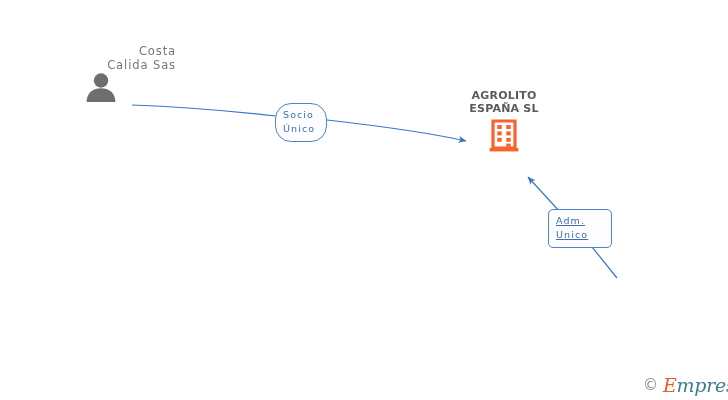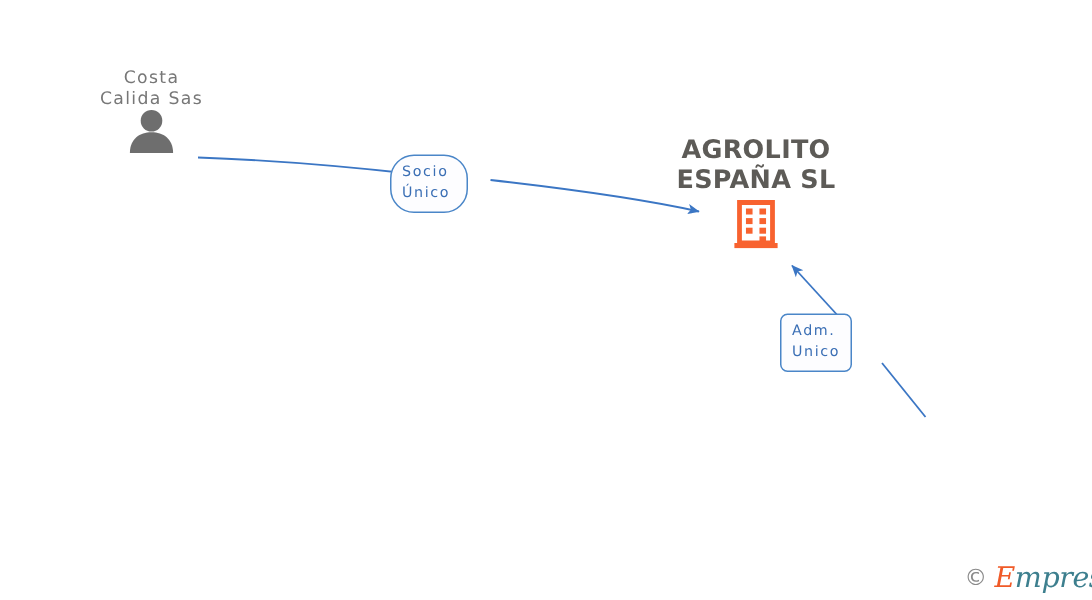--- a/index.html
+++ b/index.html
@@ -29,39 +29,40 @@
   
   .node {
     position: absolute;
     text-align: center;
     line-height: 1.22;
   }
 
   
   .person-node {
     width: 150px;
+    text-align: right;
   }
   .person-label {
     color: #777777;
     font-size: 11.5px;
     letter-spacing: 0.9px;
     white-space: pre-line;
   }
   .person-icon-wrap {
     display: block;
     margin: 0 auto;
   }
 
   
   .company-node {
     width: 180px;
   }
   .company-title {
     color: #5d5b57;
-    font-size: 17px;
+    font-size: 11px;
     font-weight: bold;
     letter-spacing: 0.2px;
     line-height: 1.18;
     white-space: pre-line;
   }
   .company-icon-wrap {
     display: block;
     margin: 3px auto 0 auto;
   }
 
@@ -129,21 +130,21 @@
 
   <div class="node person-node" style="left:26px; top:44px;">
     <div class="person-label">Costa
 Calida Sas</div>
     <svg class="person-icon-wrap" width="36" height="30" viewBox="0 0 36 30">
       <circle cx="18" cy="8.5" r="7.2" fill="#6e6e6e"></circle>
       <path d="M3.6,30 C3.6,20.6 10.2,16.2 18,16.2 C25.8,16.2 32.4,20.6 32.4,30 Z" fill="#6e6e6e"></path>
     </svg>
   </div>
 
-  <div class="rel-label" style="left:260px; top:103px; width:52px;border-radius:16px;">Socio
+  <div class="rel-label" style="left:275px; top:103px; width:52px;border-radius:16px;">Socio
 Único</div>
 
   <div class="node company-node" style="left:414px; top:90px;">
     <div class="company-title">AGROLITO
 ESPAÑA SL</div>
     <svg class="company-icon-wrap" width="34" height="34" viewBox="0 0 34 34">
 
       <path d="M6,2 L28,2 L28,29 L6,29 Z" fill="none" stroke="#f8622f" stroke-width="3.2"></path>
 
       <rect x="10.3" y="6.0" width="4.4" height="4.0" fill="#f8622f"></rect>
@@ -154,21 +155,21 @@
       <rect x="19.3" y="18.8" width="4.4" height="4.0" fill="#f8622f"></rect>
 
       <rect x="19.3" y="24.6" width="4.4" height="3.2" fill="#f8622f"></rect>
 
       <rect x="10.3" y="24.6" width="0" height="0" fill="none"></rect>
 
       <rect x="2.6" y="29.0" width="28.8" height="3.4" fill="#f8622f"></rect>
     </svg>
   </div>
 
-  <div class="rel-label" style="left:520px; top:209px; width:48px;">Adm.
+  <div class="rel-label" style="left:548px; top:209px; width:64px;text-decoration:underline;">Adm.
 Unico</div>
 
 
   <div class="watermark" style="left:643px; top:376px;">
     <span class="wm-c">©</span>
     <span class="wm-text"><span class="wm-e">E</span><span class="wm-rest">mpresia</span></span>
   </div>
 
 </div>
 

